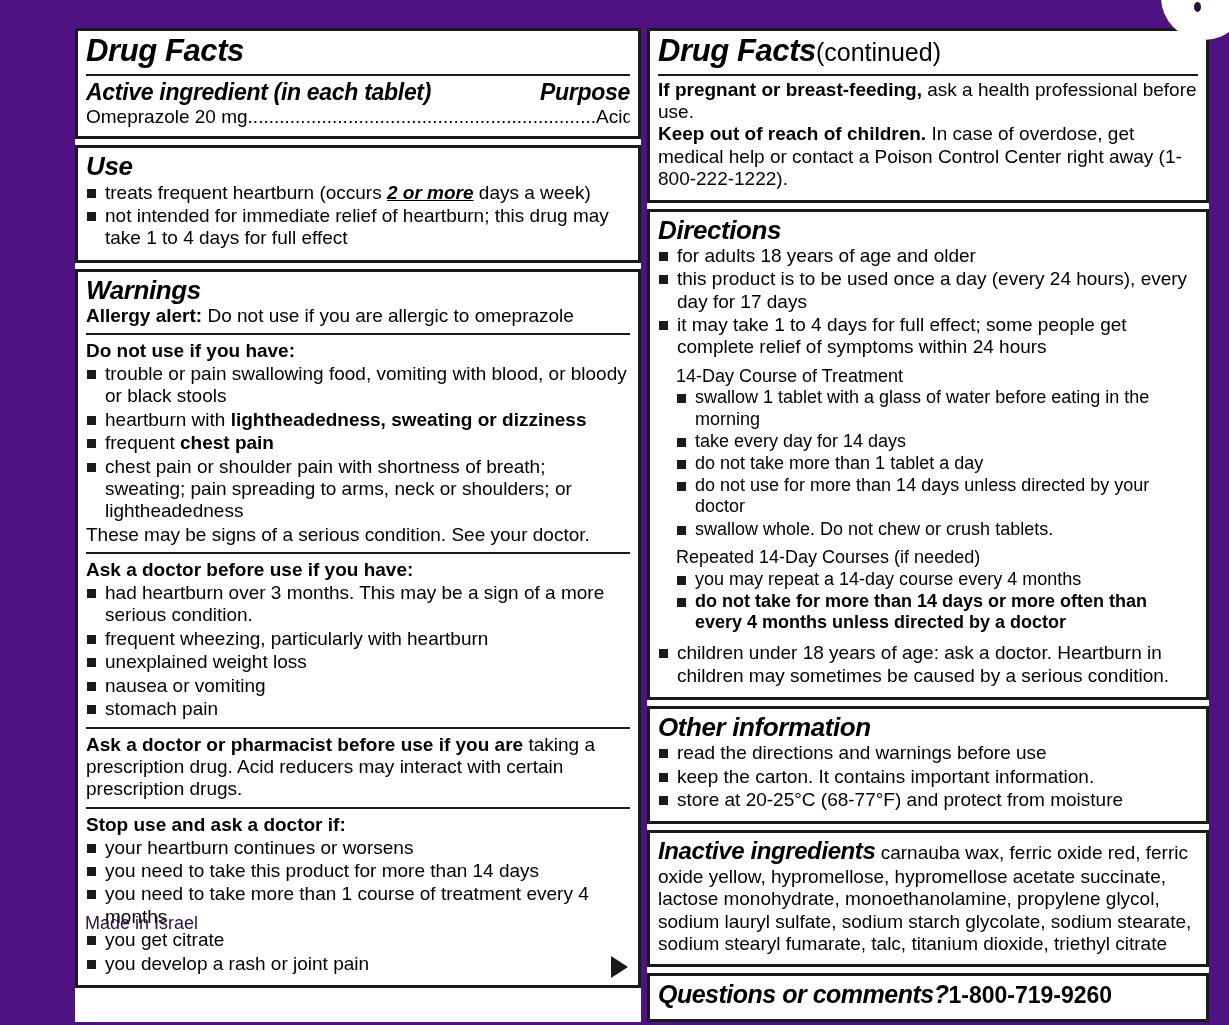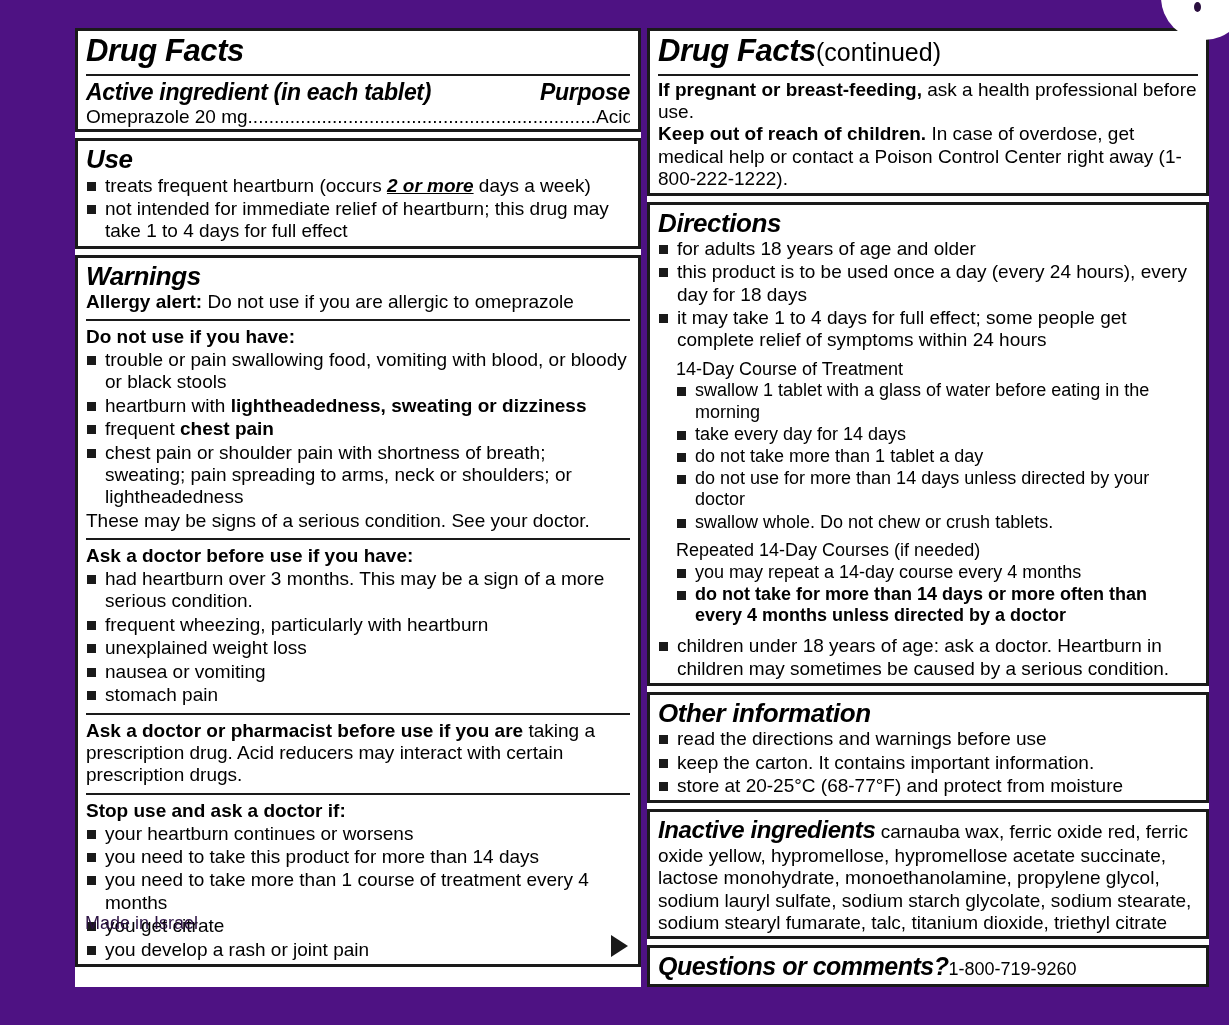--- a/index.html
+++ b/index.html
@@ -53,21 +53,21 @@
     box-sizing: border-box;
   }
 
   .col-left  { }
   .col-right { }
 
   .block {
     background: #ffffff;
     border: 3px solid #1a1a1a;
     box-sizing: border-box;
-    padding: 4px 8px 2px 8px;
+    padding: 4px 8px 9px 8px;
     margin-bottom: 6px;
     position: relative;
   }
   .block:last-child { margin-bottom: 0; }
 
   
   .df-title {
     font-size: 31px;
     font-weight: bold;
     font-style: italic;
@@ -173,22 +173,22 @@
     font-style: italic;
     letter-spacing: -0.4px;
   }
   .inline-head-q {
     font-size: 25px;
     font-weight: bold;
     font-style: italic;
     letter-spacing: -0.5px;
   }
   .qn {
-    font-size: 18px;
-    font-weight: normal;
+    font-size: 23px;
+    font-weight: bold;
     text-align: right;
   }
 
   .arrow {
     position: absolute;
     right: 10px;
     bottom: 7px;
     width: 0;
     height: 0;
     border-top: 11px solid transparent;
@@ -284,21 +284,21 @@
       <div class="df-title"><span>Drug Facts</span><span class="cont">(continued)</span></div>
       <div class="rule"></div>
       <p class="body"><b>If pregnant or breast-feeding,</b><span> ask a health professional before use.</span></p>
       <p class="body"><b>Keep out of reach of children.</b><span> In case of overdose, get medical help or contact a Poison Control Center right away (1-800-222-1222).</span></p>
     </div>
 
     <div class="block">
       <div class="sec-head">Directions</div>
       <ul class="bullets">
         <li>for adults 18 years of age and older</li>
-        <li>this product is to be used once a day (every 24 hours), every day for 18 days</li>
+        <li>this product is to be used once a day (every 24 hours), every day for 17 days</li>
         <li>it may take 1 to 4 days for full effect; some people get complete relief of symptoms within 24 hours</li>
       </ul>
 
       <div class="sub-head-ind">14-Day Course of Treatment</div>
       <ul class="bullets ind">
         <li>swallow 1 tablet with a glass of water before eating in the morning</li>
         <li>take every day for 14 days</li>
         <li>do not take more than 1 tablet a day</li>
         <li>do not use for more than 14 days unless directed by your doctor</li>
         <li>swallow whole. Do not chew or crush tablets.</li>

